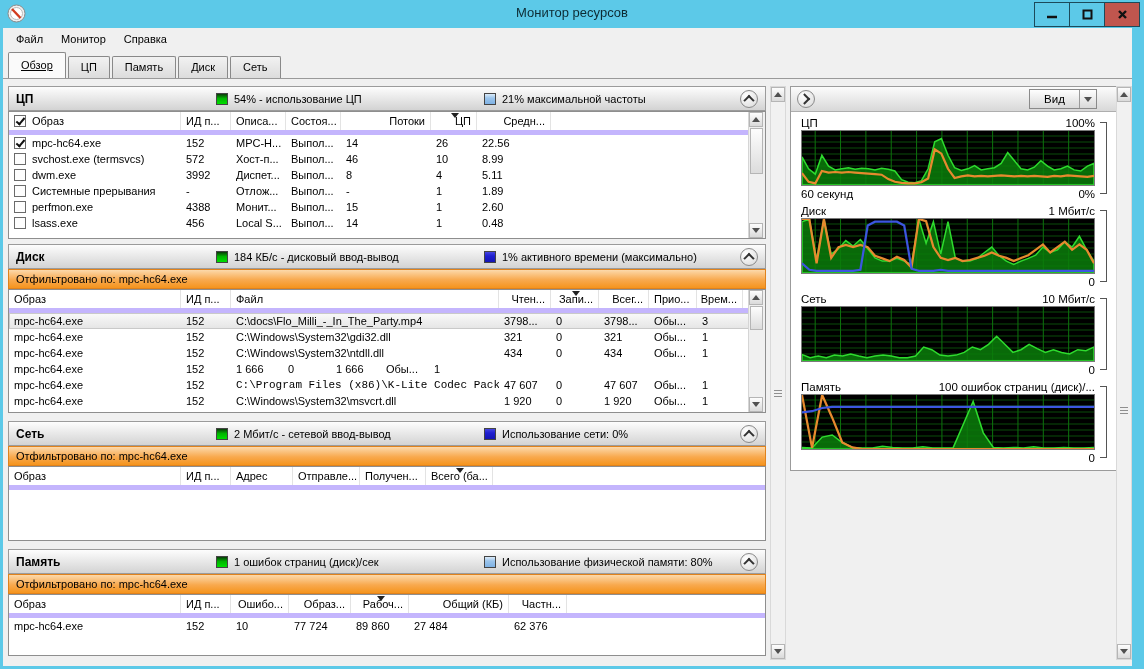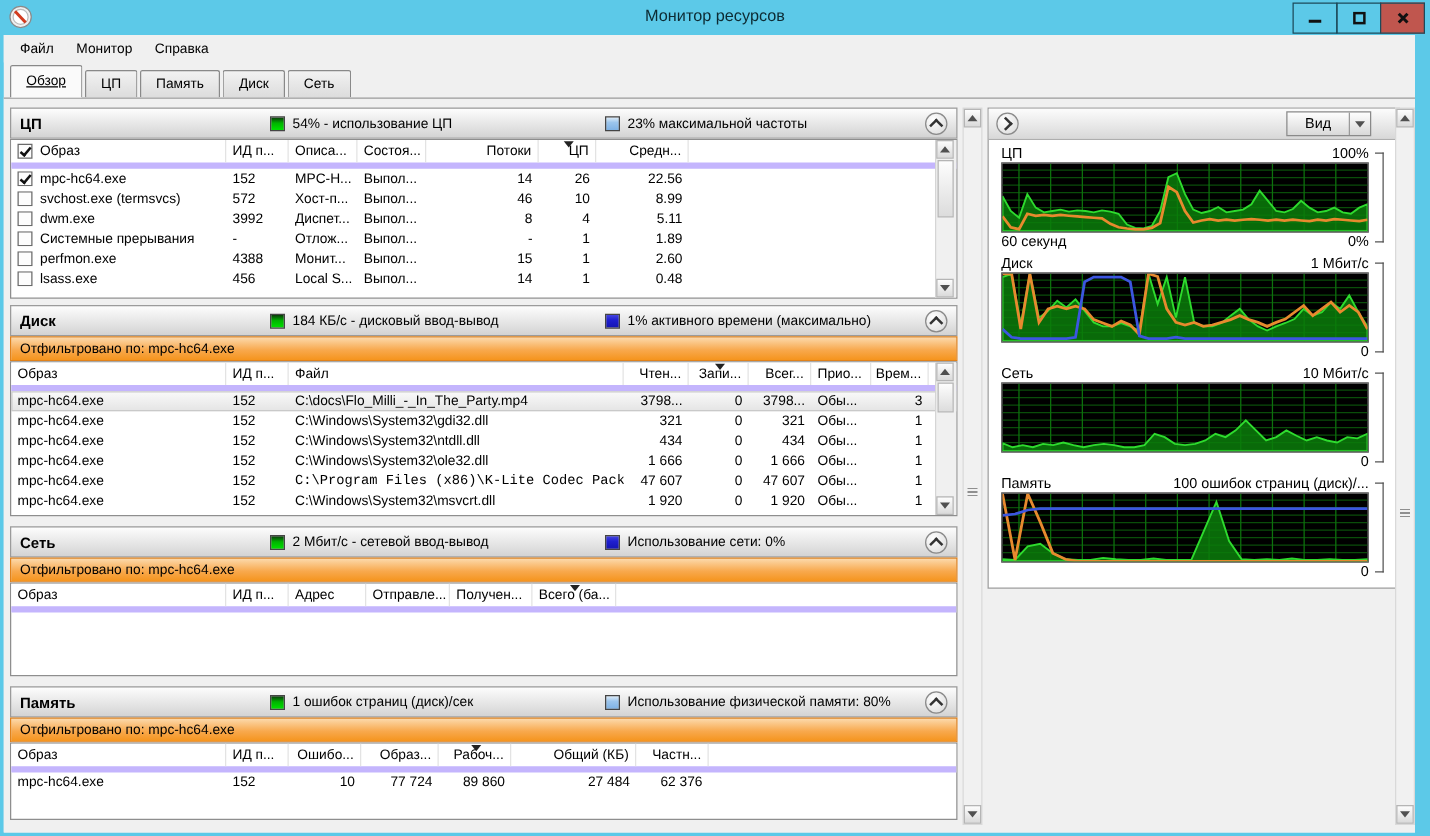--- a/index.html
+++ b/index.html
@@ -38,21 +38,21 @@
   .filter-bar{position:absolute;left:5px;width:758px;height:20px;box-sizing:border-box;border:1px solid #e0821c;
     background:linear-gradient(#fcd9ab,#f8a94e 55%,#f5941d);display:flex;align-items:center;padding-left:7px;}
   
   .tbl{position:absolute;left:5px;width:758px;background:#fff;border:1px solid #8e8e8e;box-sizing:border-box;}
   .thead{height:18px;display:flex;border-bottom:5px solid #c4b5fd;background:#fff;}
   .th{display:flex;align-items:center;padding:0 5px;border-right:1px solid #e3e3e3;box-sizing:border-box;position:relative;white-space:nowrap;overflow:hidden;}
   .th.r{justify-content:flex-end;}
   .tr{display:flex;height:16px;align-items:center;}
   .tr.sel{background:linear-gradient(#fafafa,#e4e4e4);outline:1px solid #c9c9c9;outline-offset:-1px;}
   .td{padding:0 5px;box-sizing:border-box;white-space:nowrap;overflow:hidden;}
-  .td.r{text-align:right;}
+  .td.r{}
   .sort{position:absolute;top:1px;left:45%;width:0;height:0;border-left:4px solid transparent;border-right:4px solid transparent;border-top:5px solid #222;}
   .cb{width:12px;height:12px;border:1px solid #6a6a6a;background:#fdfdfd;display:inline-block;position:relative;margin-right:6px;flex:none;box-sizing:border-box;}
   .cb.checked::after{content:"";position:absolute;left:3px;top:0px;width:3px;height:7px;border-right:2px solid #111;border-bottom:2px solid #111;transform:rotate(40deg);}
   
   .vscroll{position:absolute;width:16px;background:#f1f1f1;border:1px solid #d9d9d9;box-sizing:border-box;}
   .sb-btn{position:absolute;left:0;width:14px;height:15px;background:linear-gradient(#fdfdfd,#dadada);border:1px solid #b5b5b5;box-sizing:border-box;display:flex;align-items:center;justify-content:center;}
   .tri-up{width:0;height:0;border-left:4px solid transparent;border-right:4px solid transparent;border-bottom:5px solid #505050;}
   .tri-down{width:0;height:0;border-left:4px solid transparent;border-right:4px solid transparent;border-top:5px solid #505050;}
   .grip{position:absolute;left:3px;width:8px;height:8px;background:repeating-linear-gradient(to bottom,#8f8f8f 0 1px,transparent 1px 3px);}
   .tbl-scroll{position:absolute;top:0;right:0;bottom:0;width:16px;background:#f0f0f0;border-left:1px solid #d5d5d5;}
@@ -123,21 +123,21 @@
     <div class="content">
 
       <div class="sec-hdr" style="top:7px">
         <span class="sec-title">ЦП</span>
         <span class="hdr-stat g1">
             <i class="chip green"></i>
           <span class="lbl">54% - использование ЦП</span>
           </span>
         <span class="hdr-stat g2">
             <i class="chip blue-light"></i>
-          <span class="lbl">23% максимальной частоты</span>
+          <span class="lbl">21% максимальной частоты</span>
           </span>
         <button class="collapse-btn">
             <i class="chev"></i>
           </button>
       </div>
       <div class="tbl" style="top:32px;height:128px">
         <div class="thead">
             <div class="th" style="width: 172px;">
               <span class="cb checked"></span>
               <span>Образ</span>
@@ -319,21 +319,20 @@
               <div class="td" style="width: 268px;"><span>C:\Windows\System32\ntdll.dll</span></div>
               <div class="td r" style="width: 52px;"><span>434</span></div>
               <div class="td r" style="width: 48px;"><span>0</span></div>
               <div class="td r" style="width: 50px;"><span>434</span></div>
               <div class="td" style="width: 48px;"><span>Обы...</span></div>
               <div class="td r" style="width: 46px;"><span>1</span></div>
             </div>
             <div class="tr">
               <div class="td" style="width: 172px;"><span>mpc-hc64.exe</span></div>
               <div class="td" style="width: 50px;"><span>152</span></div>
-              <div class="td" style="width: 268px;"><span>C:\Windows\System32\ole32.dll</span></div>
               <div class="td r" style="width: 52px;"><span>1 666</span></div>
               <div class="td r" style="width: 48px;"><span>0</span></div>
               <div class="td r" style="width: 50px;"><span>1 666</span></div>
               <div class="td" style="width: 48px;"><span>Обы...</span></div>
               <div class="td r" style="width: 46px;"><span>1</span></div>
             </div>
             <div class="tr">
               <div class="td" style="width: 172px;"><span>mpc-hc64.exe</span></div>
               <div class="td" style="width: 50px;"><span>152</span></div>
               <div class="td" style="width: 268px; font-family: Liberation Mono, monospace;"><span>C:\Program Files (x86)\K-Lite Codec Pack\Filters\...</span></div>

